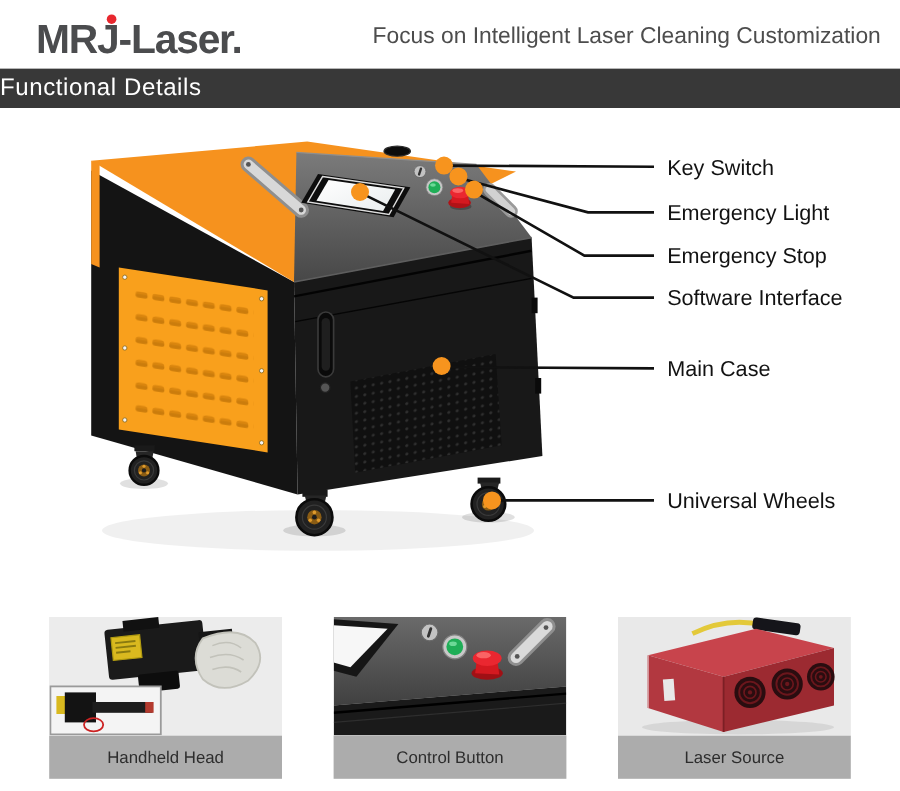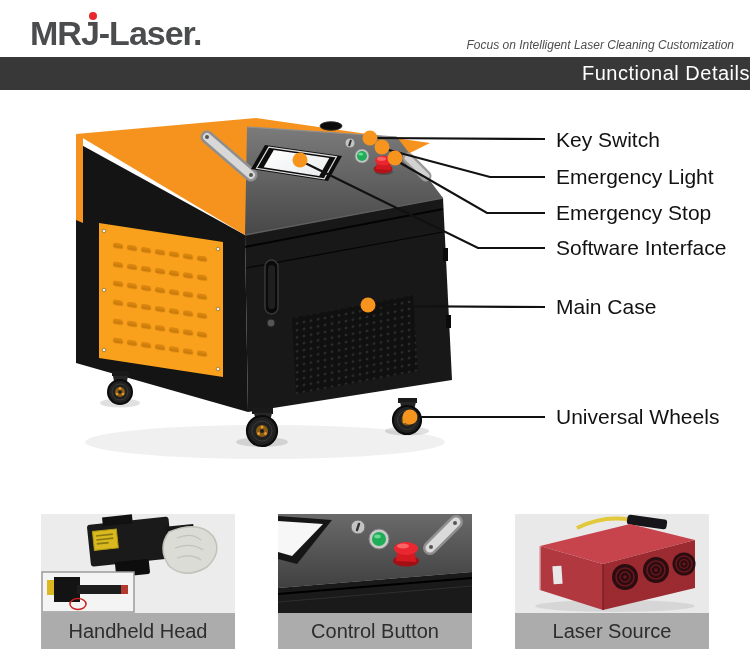--- a/index.html
+++ b/index.html
@@ -8,40 +8,40 @@
     width:750px; height:659px; position:relative; overflow:hidden;
     font-family:"Liberation Sans", sans-serif;
   }
 
   
   .header { height:57px; position:relative; background:#fff; }
   .logo { position:absolute; left:30px; top:14px; font-weight:bold;
           font-size:34px; letter-spacing:-1px; color:#4b4c4e; }
   .logo-dot { position:absolute; left:59px; top:-2px; width:8px; height:8px;
               border-radius:50%; background:#e8272e; }
-  .slogan { position:absolute; right:16px; top:38px; font-size:12px; color:#4d4d4d;font-style:italic; }
+  .slogan { position:absolute; right:16px; top:20px; font-size:19px; color:#4d4d4d; }
 
   
-  .banner { height:33px; background:#383838; display:flex; align-items:center; justify-content:flex-end; }
+  .banner { height:33px; background:#383838; display:flex; align-items:center; justify-content:flex-start; }
   .banner h1 { color:#ffffff; font-size:20px; font-weight:normal; letter-spacing:.5px; }
 
   
   .diagram { position:relative; height:424px; background:#fff; }
   .diagram svg.scene { position:absolute; left:0; top:0; }
-  .callout-label { position:absolute; left:556px; font-size:21px; color:#121212;
+  .callout-label { position:absolute; left:556px; font-size:18px; color:#121212;
                    white-space:nowrap; line-height:22px; }
   .c0 { top:39px; } .c1 { top:76px; } .c2 { top:112px; }
   .c3 { top:147px; } .c4 { top:206px;text-align:center; } .c5 { top:316px; }
 
   
   .thumbs { display:flex; justify-content:center; gap:43px; margin-top:0; }
   .thumb { width:194px; }
   .thumb-img { width:194px; height:99px; overflow:hidden; background:#ebebeb; }
   .thumb-caption { height:36px; background:#acacac; display:flex; align-items:center;
-                   justify-content:center; font-size:20px; color:#2d2d2d; }
+                   justify-content:center; font-size:14px; color:#2d2d2d; }
 </style>
 </head>
 <body>
 
 <div class="header">
   <div class="logo">
     <span>MRJ-Laser.</span>
     <span class="logo-dot"></span>
   </div>
   <div class="slogan">Focus on Intelligent Laser Cleaning Customization</div>

